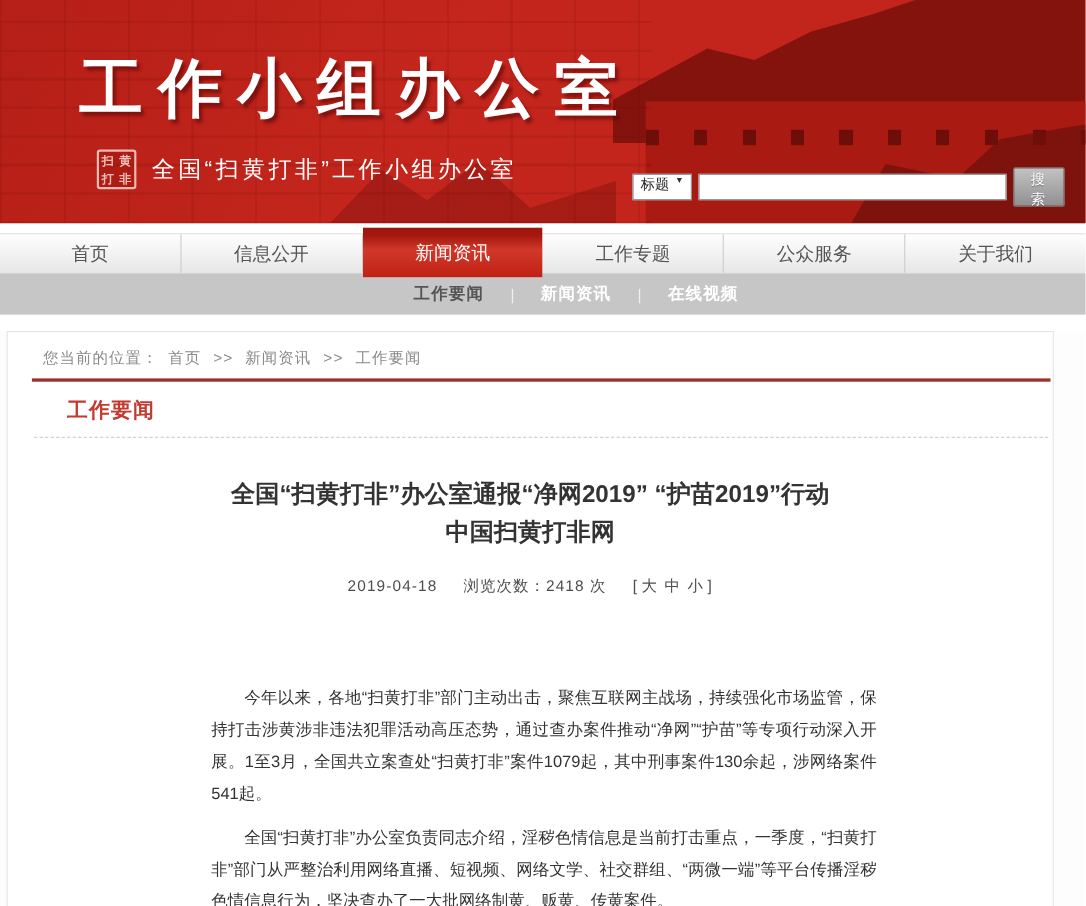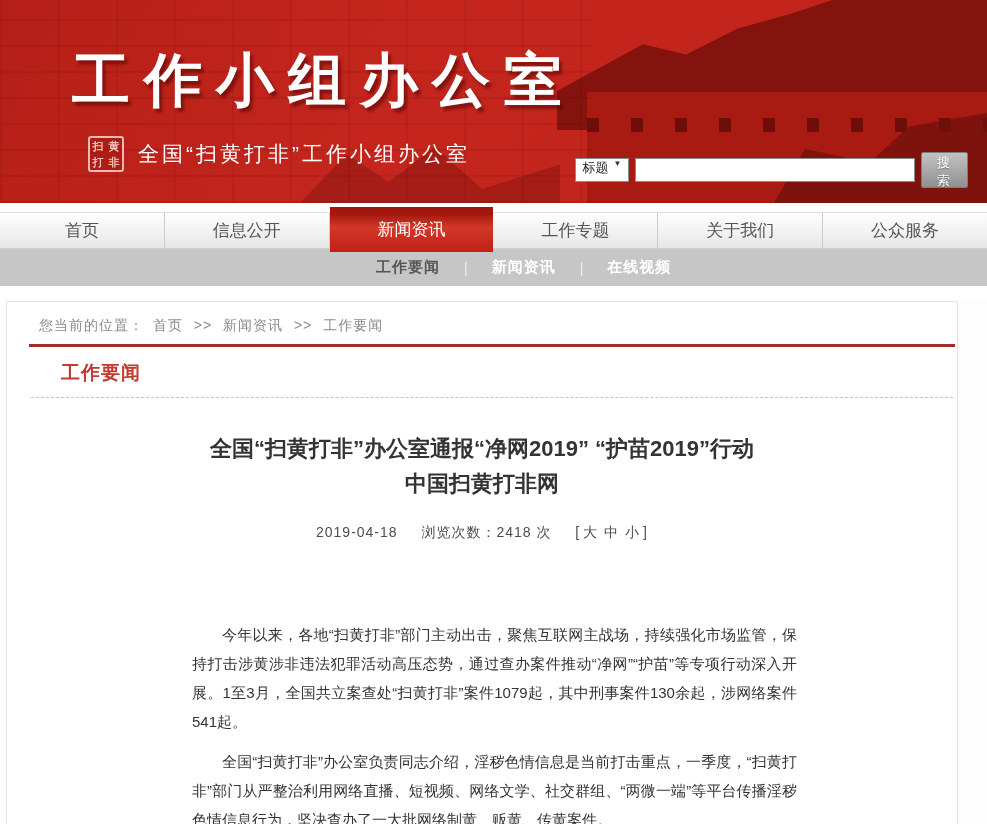--- a/index.html
+++ b/index.html
@@ -103,22 +103,22 @@
     <input class="search-input" type="text" placeholder="" style="">
     <button class="search-button">搜 索</button>
   </div>
 </div>
 
 <div class="navbar">
   <div class="nav-item">首页</div>
   <div class="nav-item">信息公开</div>
   <div class="nav-item active">新闻资讯</div>
   <div class="nav-item">工作专题</div>
+  <div class="nav-item">公众服务</div>
   <div class="nav-item">关于我们</div>
-  <div class="nav-item">公众服务</div>
 </div>
 
 <div class="subnav">
   <div class="subnav-item current">工作要闻</div>
   <span class="subnav-sep">|</span>
   <div class="subnav-item">新闻资讯</div>
   <span class="subnav-sep">|</span>
   <div class="subnav-item">在线视频</div>
 </div>
 

